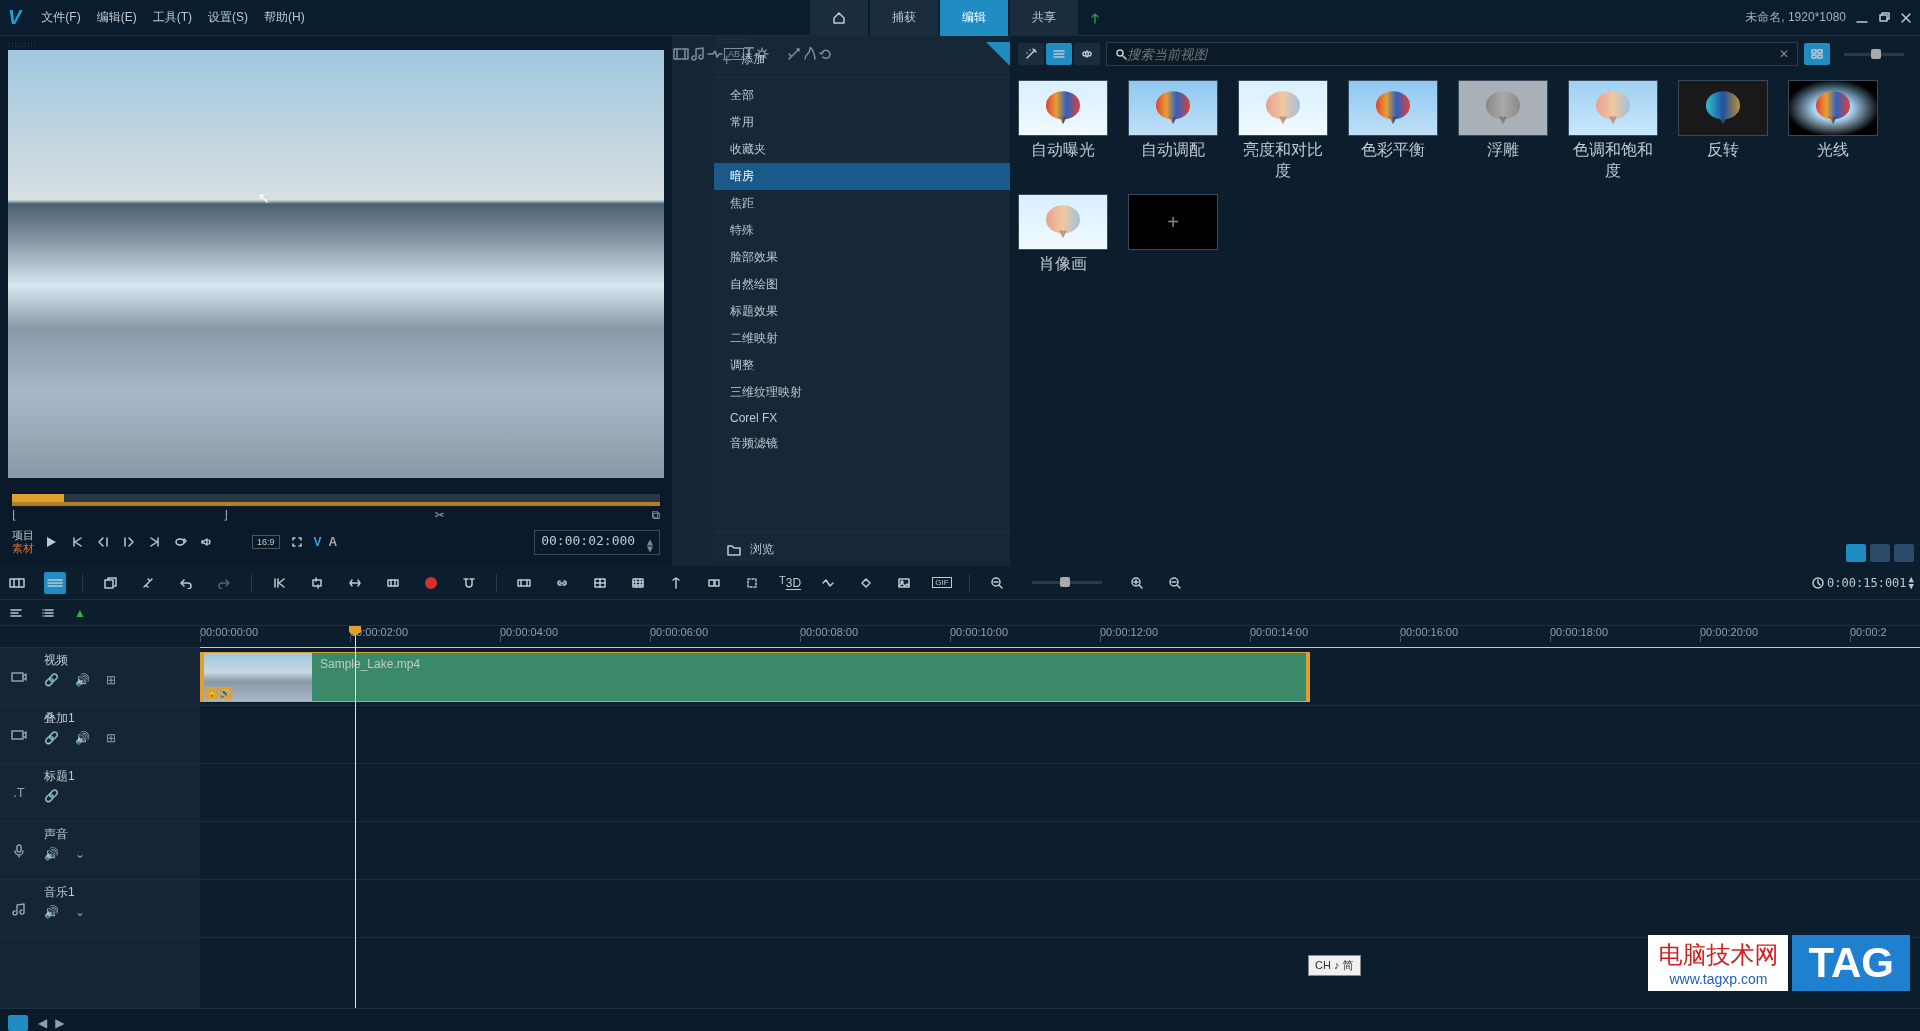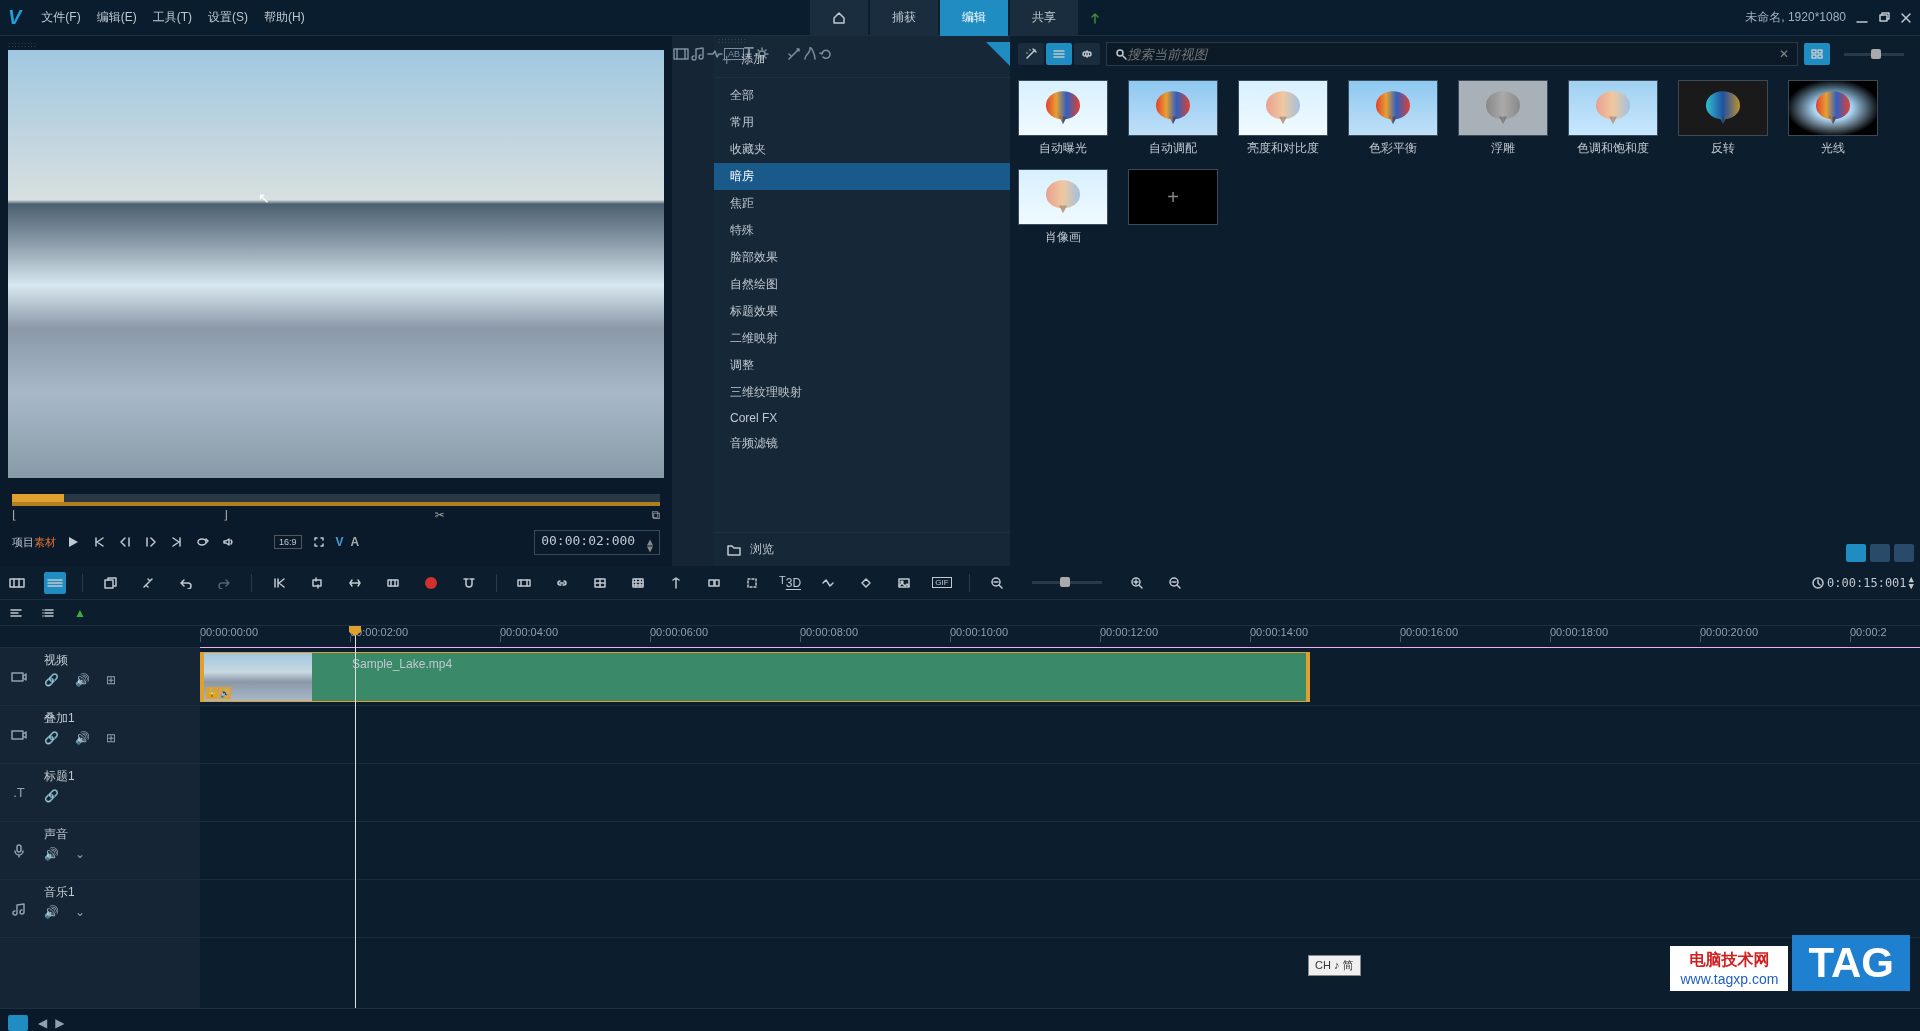--- a/index.html
+++ b/index.html
@@ -81,21 +81,21 @@
 }
 .scrubrange {
   position: absolute; left: 0; right: 0; bottom: -2px; height: 4px;
   background: #b08020;
 }
 .scrub-markers { display:flex; justify-content:space-between; padding:0 8px; color:#aaa;}
 .transport {
   display: flex; align-items: center;
   height: 40px; padding: 0 8px; gap: 8px;
 }
-.transport-labels { display:flex; flex-direction: row; font-size:11px; text-align:right; line-height:13px;}
+.transport-labels { display:flex; flex-direction: column; font-size:11px; text-align:right; line-height:13px;}
 .transport-labels .sel { color:#e07030; }
 .tbtn { width: 18px; height: 18px; display:flex;align-items:center;justify-content:center; cursor:pointer; color:#c0c8d0;}
 .aspectbox { border:1px solid #555; padding:1px 4px; font-size:9px;}
 .va { font-weight:bold; letter-spacing:2px;}
 .va .v{color:#3fa0e0;} .va .a{color:#aaa;}
 .timecode {
   margin-left: auto;
   border: 1px solid #3a4a5a;
   padding: 2px 6px;
   font-family: monospace;
@@ -173,21 +173,21 @@
   padding: 8px;
   display: flex; flex-wrap: wrap; gap: 12px 20px;
   align-content: flex-start;
 }
 .thumb { width: 90px; display:flex;flex-direction:column;align-items:center;gap:4px; cursor:pointer;}
 .thumb .timg {
   width: 90px; height: 56px;
   border: 1px solid #3a4a5a;
   position: relative;
 }
-.thumb .tlabel { font-size: 12px; text-align:center;font-family:Liberation Serif, serif;}
+.thumb .tlabel { font-size: 16px; text-align:center;font-family:Liberation Serif, serif;}
 .balloon {
   position:absolute; left:50%; top:50%; transform:translate(-50%,-60%);
   width:34px;height:28px; border-radius:50% 50% 48% 48%;
 }
 .balloon::after{
   content:''; position:absolute;left:50%;bottom:-5px;transform:translateX(-50%);
   width:8px;height:8px;background:inherit;clip-path:polygon(50% 100%,0 0,100% 0);
   filter:brightness(0.8);
 }
 .sky{background:linear-gradient(#8ec8f0,#c0e0f8);}
@@ -267,38 +267,38 @@
 .clip{
   position:absolute;left:0;top:4px;height:50px;width:1110px;
   background:#3a8a6a;border:1px solid #e0a030;border-left-width:4px;border-right-width:4px;
   display:flex;align-items:flex-start;
 }
 .clip .clipthumb{
   width:108px;height:100%;
   background:linear-gradient(to bottom,#a0c8e0 0%,#c8d8e0 40%,#8a98a8 60%,#a8b8c8 100%);
 }
 .clip .cliprest{flex:1;height:100%;background:#3a8a6a;position:relative;padding:4px 8px;}
-.clip .clipname{font-size:12px;margin-left:32px;}
+.clip .clipname{font-size:12px;}
 .clip .tinyicons{position:absolute;left:2px;bottom:2px;display:flex;}
 .clip .tinyicons span{width:12px;height:12px;background:#e0a030;margin-right:1px;font-size:8px;display:flex;align-items:center;justify-content:center;}
 
 .footer{
   height:28px;background:#0a1a2b;display:flex;align-items:center;padding:0 8px;
   border-top:1px solid #1a3045;
 }
 .footer .fbtn{width:20px;height:16px;margin-right:6px;background:#1f8cc2;border-radius:2px;}
 .footer .arr{color:#8fa0b0;margin:0 4px;cursor:pointer;}
 
 .watermark{
   position:absolute;right:10px;bottom:40px;display:flex;align-items:flex-end;gap:4px;
 }
 .watermark .wm1{
   background:#fff;padding:4px 10px;text-align:center;
 }
-.watermark .wm1 .big{color:#d02020;font-size:16px;font-weight:bold;}
+.watermark .wm1 .big{color:#d02020;font-size:24px;font-weight:normal;}
 .watermark .wm1 .url{color:#2060c0;font-size:14px;}
 .watermark .wm2{
   background:#2080d0;color:#fff;font-size:42px;font-weight:bold;padding:4px 16px;
 }
 
 .ime{
   position:absolute;left:1308px;top:955px;
   background:#f0f0f0;color:#333;border:1px solid #888;padding:2px 6px;font-size:11px;display:flex;align-items:center;gap:4px;
 }
 

